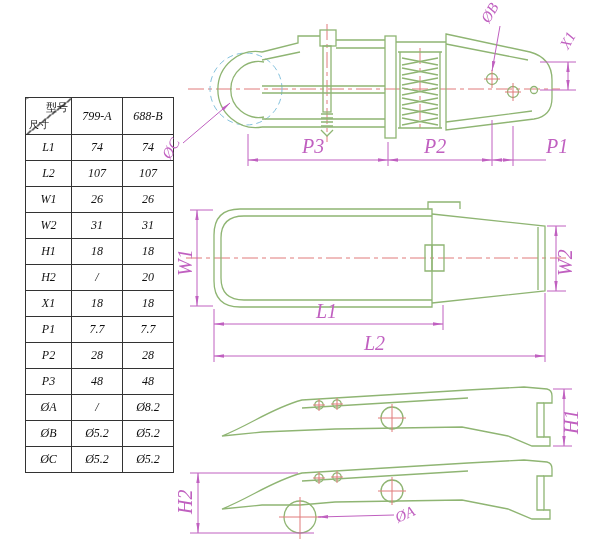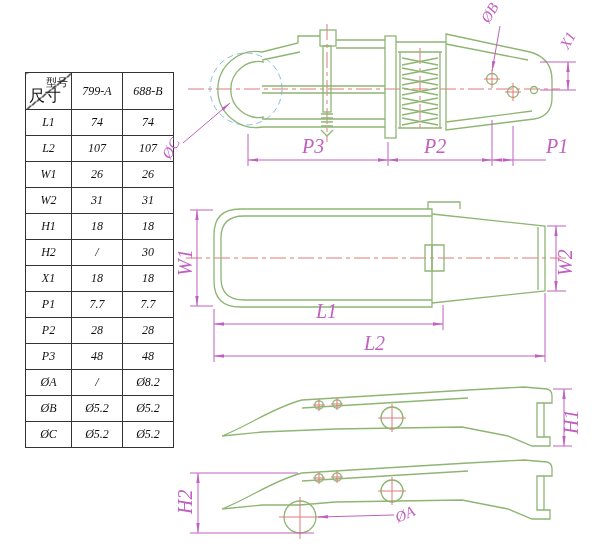--- a/index.html
+++ b/index.html
@@ -2,39 +2,39 @@
 <html><head>
 <meta charset="utf-8">
 <style>
   html,body { margin:0; padding:0; background:#ffffff; }
   .canvas {
     position:relative; width:608px; height:548px; background:#fff; overflow:hidden;
     font-family:"Liberation Serif", serif;
   }
   
   .spec-table {
-    position:absolute; left:25px; top:72px;
+    position:absolute; left:25px; top:97px;
     border-collapse:collapse;
     font-style:italic; font-size:12px; color:#111;
   }
   .spec-table td {
     border:1px solid #333; text-align:center; vertical-align:middle;
     padding:0; height:25px;
   }
   .spec-table .hdr td { height:36px; }
   .spec-table .c-param { width:45px; }
   .spec-table .c-val   { width:50px; }
   .corner {
     position:relative; width:45px;
     background:linear-gradient(to bottom right,
       transparent calc(50% - 0.6px), #333 calc(50% - 0.6px),
       #333 calc(50% + 0.6px), transparent calc(50% + 0.6px));
   }
   .corner .top-lbl    { position:absolute; top:2px;  right:3px; font-size:11px; font-style:normal; }
-  .corner .bottom-lbl { position:absolute; bottom:2px; left:3px; font-size:16px; font-style:normal; }
+  .corner .bottom-lbl { position:absolute; bottom:2px; left:3px; font-size:10px; font-style:normal; }
   
   .drawing { position:absolute; left:0; top:0; width:608px; height:548px; }
   .drawing text { font-family:"Liberation Serif", serif; font-style:italic; }
   .t-lg { font-size:20px; }
   .t-md { font-size:15px; }
 </style>
 </head>
 <body>
 
 <div class="canvas">
@@ -70,21 +70,21 @@
           <td>31</td>
         </tr>
     <tr>
           <td>H1</td>
           <td>18</td>
           <td>18</td>
         </tr>
     <tr>
           <td>H2</td>
           <td>/</td>
-          <td>30</td>
+          <td>20</td>
         </tr>
     <tr>
           <td>X1</td>
           <td>18</td>
           <td>18</td>
         </tr>
     <tr>
           <td>P1</td>
           <td>7.7</td>
           <td>7.7</td>

